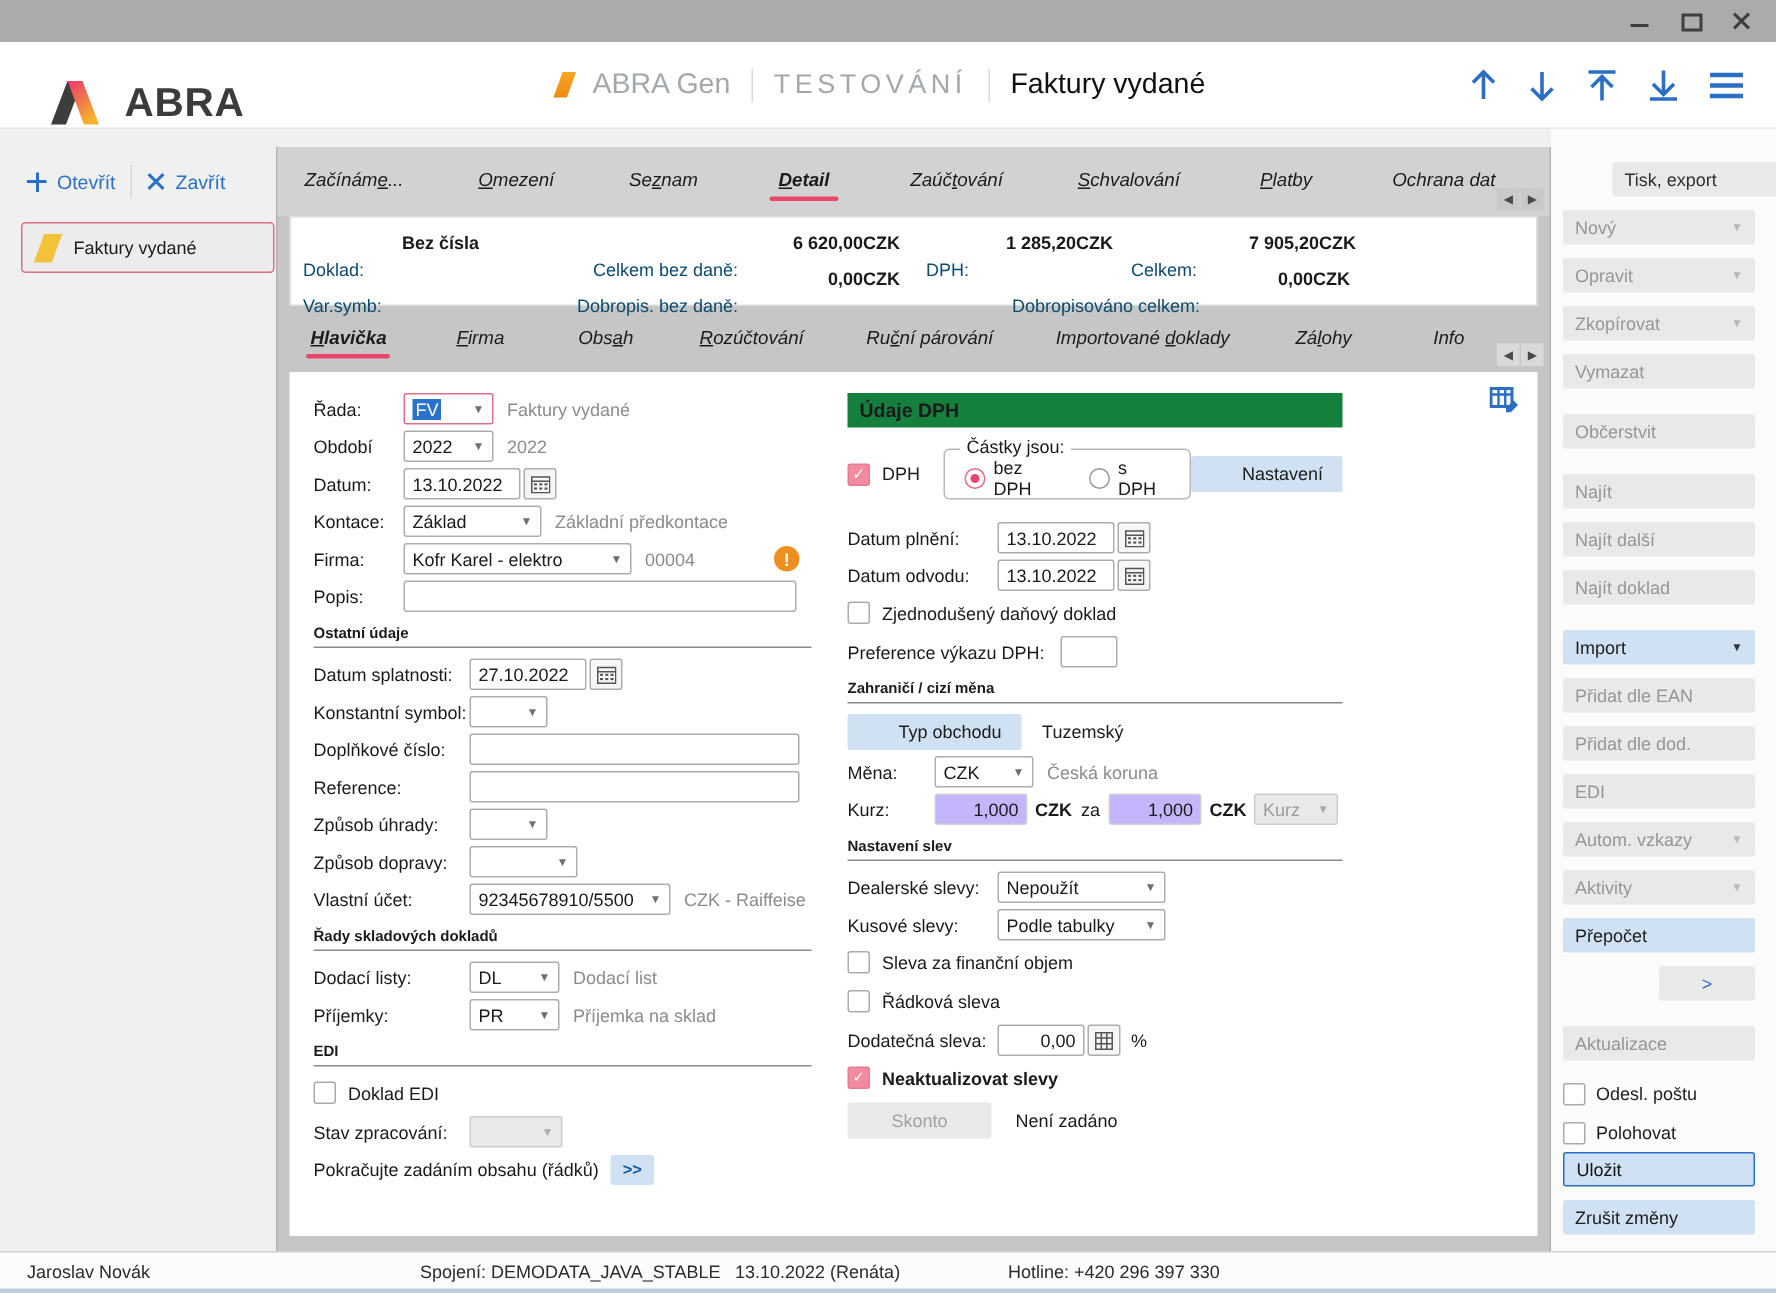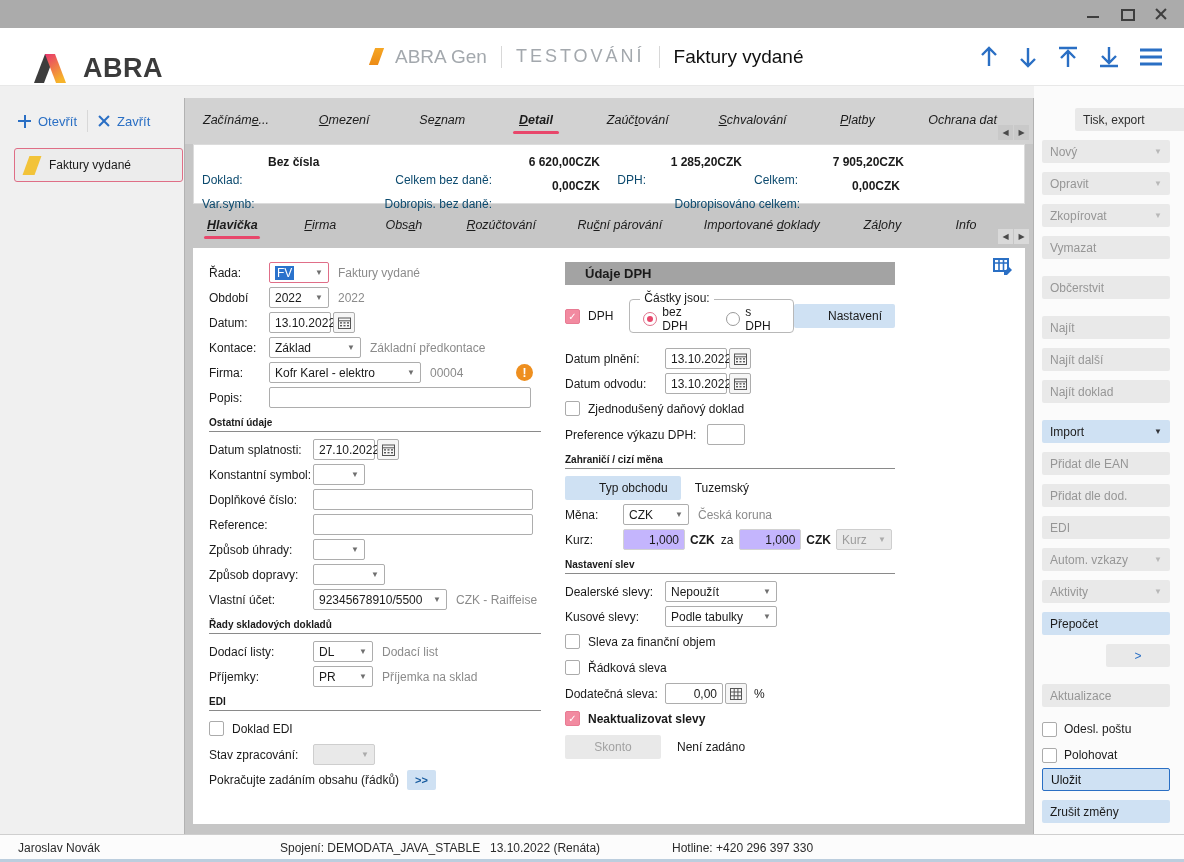--- a/index.html
+++ b/index.html
@@ -76,35 +76,35 @@
   .col-left{width:332px;flex:none;}
   .col-right{width:330px;flex:none;}
   .frow{display:flex;align-items:center;margin-bottom:4px;min-height:21px;}
   .flabel{width:60px;flex:none;}
   .flabel2{width:104px;flex:none;}
   .rl100{width:100px;flex:none;}
   .rl58{width:58px;flex:none;}
   .rl142{width:142px;flex:none;}
   .hint{color:#8b8b8b;margin-left:9px;white-space:nowrap;}
   .sechead{font-weight:bold;font-size:10px;border-bottom:1px solid #8a8a8a;padding:5px 0 3px;margin:4px 0 7px;}
-  .sechead-gray{background:#a3a3a3;font-weight:bold;font-size:13px;padding:4px 20px;margin-bottom:9px;}
+  .sechead-gray{background:#15803d;font-weight:bold;font-size:13px;padding:4px 8px;margin-bottom:9px;}
   .combo{display:inline-flex;justify-content:space-between;align-items:center;border:1px solid #adadad;
          background:#fff;height:21px;padding:0 5px;border-radius:2px;box-sizing:border-box;cursor:pointer;white-space:nowrap;}
   .combo .arr{color:#6f6f6f;font-size:8px;margin-left:6px;}
   .combo.dis{background:#e9e9e9;color:#9c9c9c;border-color:#cecece;}
   .combo.dis .arr{color:#ababab;}
   .combo.focus{border-color:#e06e88;}
   .sel{background:#2a72cc;color:#fff;padding:0 2px;}
   .w52{width:52px;}.w56{width:56px;}.w60{width:60px;}.w62{width:62px;}.w66{width:66px;}.w72{width:72px;}
   .w92{width:92px;gap:24px;}.w112{width:112px;}.w134{width:134px;}.w152{width:152px;}
   .in{height:21px;border:1px solid #adadad;border-radius:2px;background:#fff;padding:0 5px;
       display:inline-flex;align-items:center;box-sizing:border-box;white-space:nowrap;}
   .in.num{justify-content:flex-end;}
   .in.gray{background:#c4b5fd;border-color:#d2d2d2;}
-  .iw38{width:38px;}.iw58{width:58px;}.iw62{width:62px;}.iw78{width:62px;}.iw220{width:220px;}.iw262{width:262px;}
+  .iw38{width:38px;}.iw58{width:58px;}.iw62{width:62px;}.iw78{width:78px;}.iw220{width:220px;}.iw262{width:262px;}
   .calbtn{width:22px;height:21px;border:1px solid #adadad;border-radius:2px;background:#f6f6f6;margin-left:2px;
           display:inline-flex;align-items:center;justify-content:center;cursor:pointer;box-sizing:border-box;}
   .btn{height:24px;display:inline-flex;align-items:center;justify-content:center;border-radius:2px;
        padding:0 13px;box-sizing:border-box;cursor:pointer;white-space:nowrap;}
   .btn-blue{background:#cfe1f3;color:#1b1b1b;padding-left:34px;}
   .btn-dis{background:#e9e9e9;color:#a2a2a2;}
   .btn-xs{height:20px;padding:0 8px;background:#cfe1f3;color:#155a9e;font-weight:bold;font-size:11px;margin-left:8px;}
   .cb{width:15px;height:15px;border:1px solid #ababab;border-radius:2px;background:#fff;box-sizing:border-box;flex:none;
       display:inline-flex;align-items:center;justify-content:center;cursor:pointer;}
   .cb.on{background:#f28aa0;border-color:#e87b93;color:#fff;font-size:10px;font-weight:bold;}

